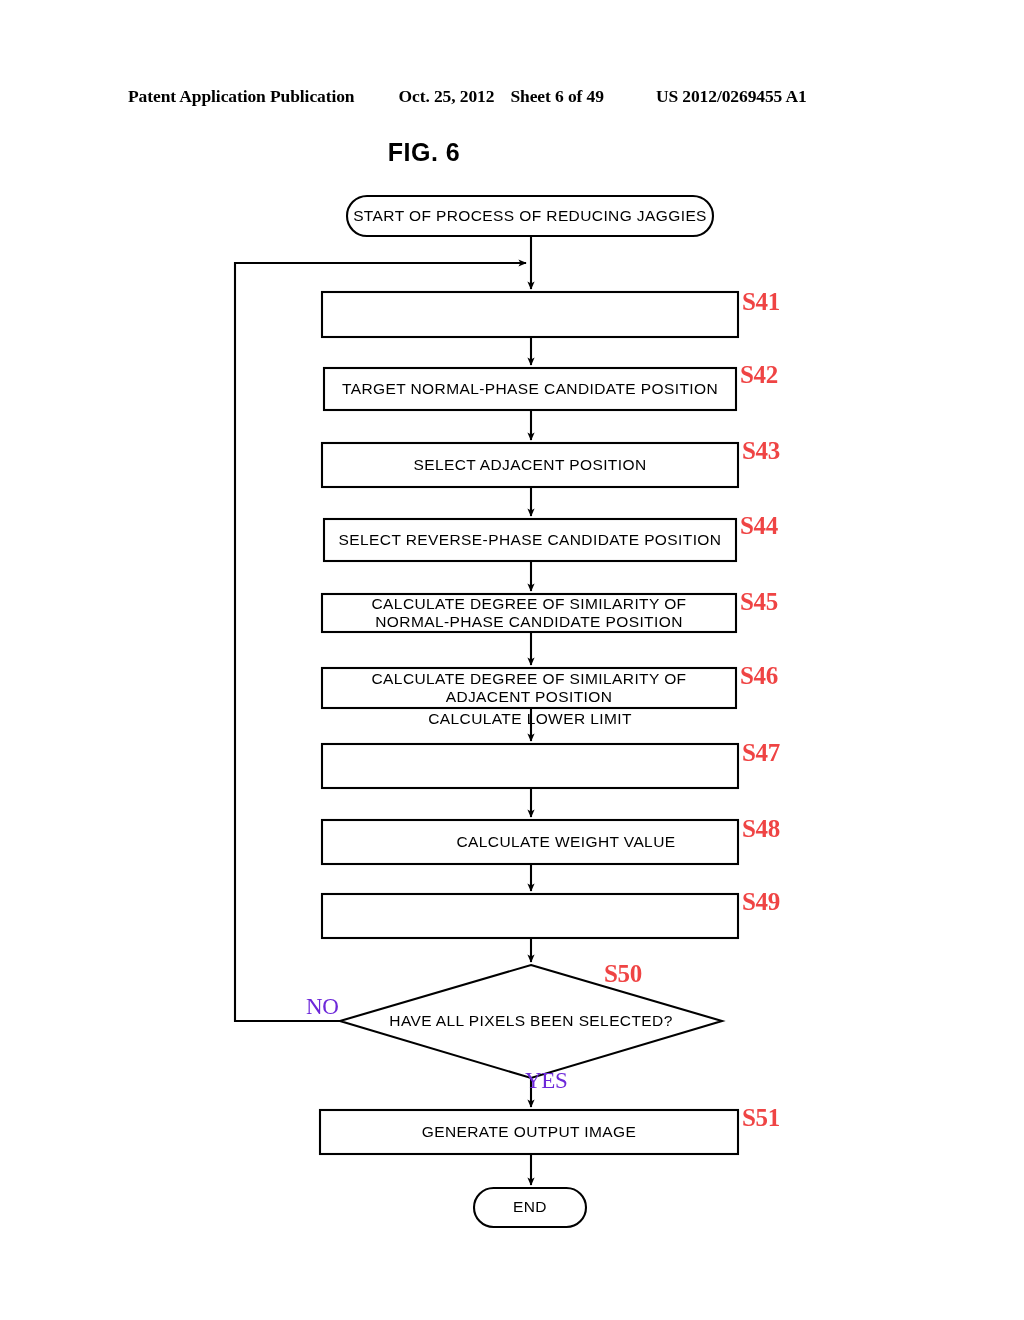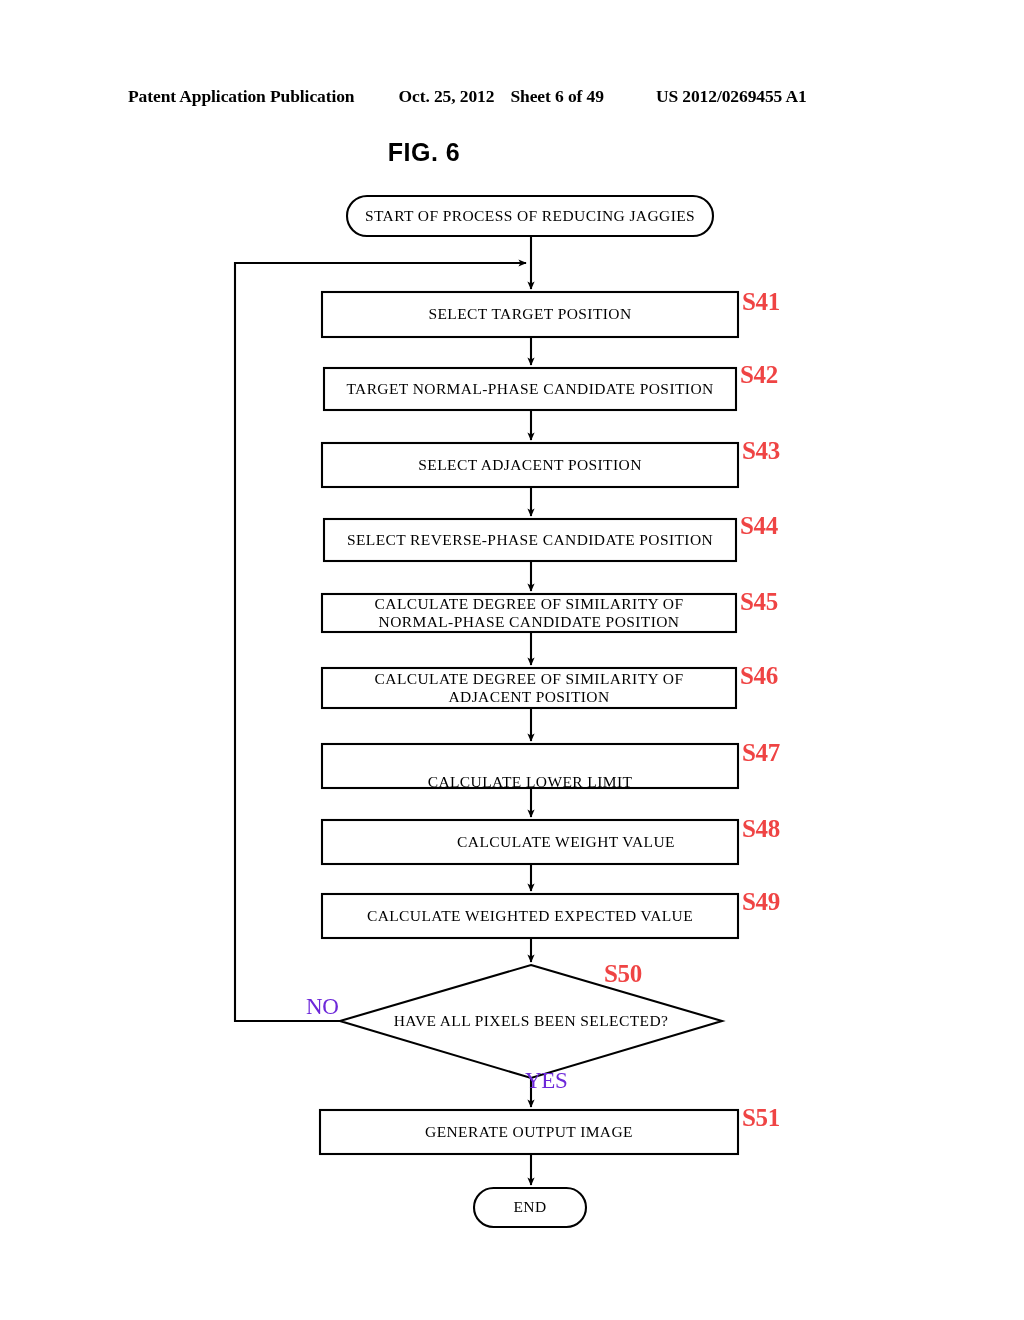--- a/index.html
+++ b/index.html
@@ -65,21 +65,21 @@
     height: 1320px;
   }
 
   
   .node-text {
     position: absolute;
     display: flex;
     align-items: center;
     justify-content: center;
     text-align: center;
-    font-family: Liberation Serif, serif;
+    font-family: Liberation Sans, sans-serif;
     font-size: 15.5px;
     letter-spacing: 0.4px;
     line-height: 1.18;
     color: #000;
     pointer-events: none;
   }
   .node-text.terminal { font-size: 15.5px; }
 
   .step-label {
     position: absolute;
@@ -167,43 +167,41 @@
       <line x1="531" y1="1078" x2="531" y2="1107" marker-end="url(#arrowhead)"></line>
 
       <line x1="531" y1="1154" x2="531" y2="1185" marker-end="url(#arrowhead)"></line>
 
       <path d="M340,1021 L235,1021 L235,263 L526,263" marker-end="url(#arrowhead)"></path>
     </g>
   </svg>
 
   <div class="node-text terminal" style="left:347px; top:196px; width:366px; height:40px;">START OF PROCESS OF REDUCING JAGGIES</div>
 
-  <div class="node-text" style="left:322px; top:292px; width:416px; height:45px;">SELECT TARGET POSITION</div>
 
   <div class="node-text" style="left:324px; top:368px; width:412px; height:42px;">TARGET NORMAL-PHASE CANDIDATE POSITION</div>
 
   <div class="node-text" style="left:322px; top:443px; width:416px; height:44px;">SELECT ADJACENT POSITION</div>
 
   <div class="node-text" style="left:324px; top:519px; width:412px; height:42px;">SELECT REVERSE-PHASE CANDIDATE POSITION</div>
 
   <div class="node-text" style="left:322px; top:594px; width:414px; height:38px; flex-direction:column;">
     <span>CALCULATE DEGREE OF SIMILARITY OF</span>
     <span>NORMAL-PHASE CANDIDATE POSITION</span>
   </div>
 
   <div class="node-text" style="left:322px; top:668px; width:414px; height:40px; flex-direction:column;">
     <span>CALCULATE DEGREE OF SIMILARITY OF</span>
     <span>ADJACENT POSITION</span>
   </div>
 
-  <div class="node-text" style="left:322px; top:768px; width:416px; height:29px;">CALCULATE LOWER LIMIT</div>
+  <div class="node-text" style="left:322px; top:705px; width:416px; height:29px;">CALCULATE LOWER LIMIT</div>
 
   <div class="node-text" style="left:322px; top:820px; width:416px; height:44px;padding-left:36px;">CALCULATE WEIGHT VALUE</div>
 
-  <div class="node-text" style="left:322px; top:894px; width:416px; height:44px;">CALCULATE WEIGHTED EXPECTED VALUE</div>
 
   <div class="node-text" style="left:340px; top:1000px; width:382px; height:42px;">HAVE ALL PIXELS BEEN SELECTED?</div>
 
   <div class="node-text" style="left:320px; top:1110px; width:418px; height:44px;">GENERATE OUTPUT IMAGE</div>
 
   <div class="node-text terminal" style="left:474px; top:1188px; width:112px; height:39px;">END</div>
 
   <div class="step-label" style="left:742px; top:288px;">S41</div>
   <div class="step-label" style="left:740px; top:361px;">S42</div>
   <div class="step-label" style="left:742px; top:437px;">S43</div>

